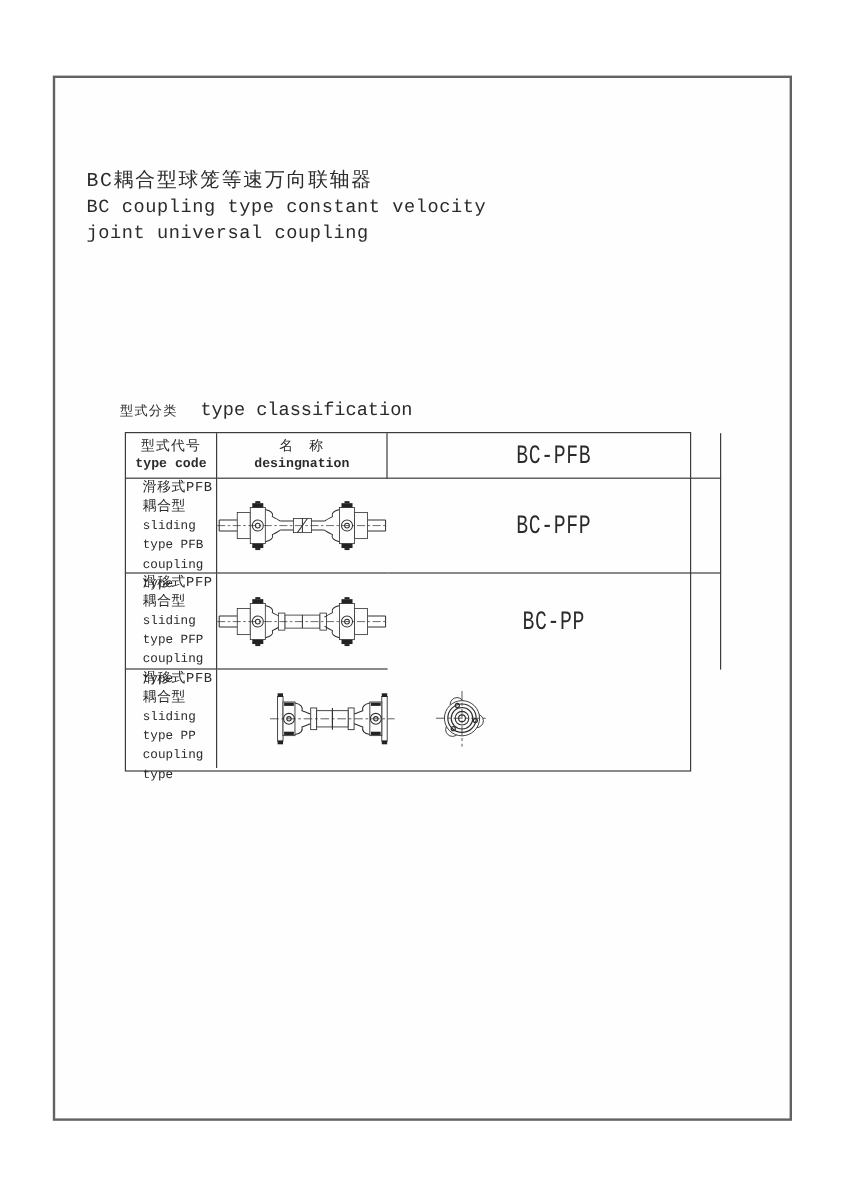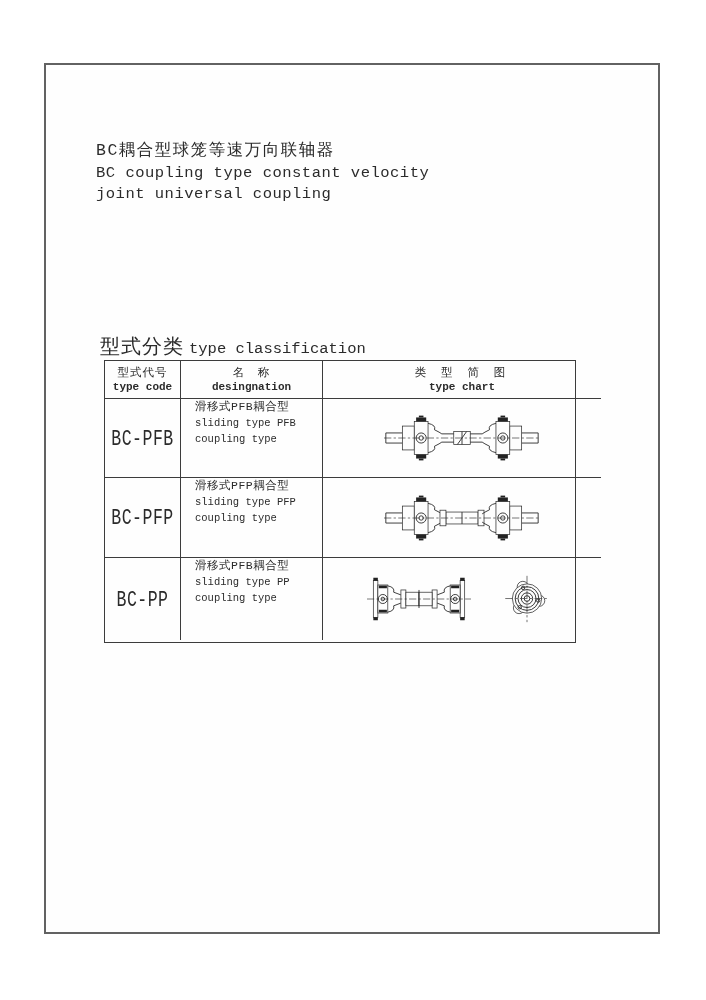--- a/index.html
+++ b/index.html
@@ -5,25 +5,25 @@
   html,body{margin:0;padding:0;}
   body{
     width:706px;height:1000px;overflow:hidden;background:#ffffff;
     font-family:"Liberation Mono","DejaVu Sans Mono",monospace;color:#2b2b2b;
     position:relative;
   }
   .page-frame{
     position:absolute;left:44px;top:63px;width:616px;height:871px;
     border:2px solid #626262;box-sizing:border-box;background:#fefefe;
   }
-  .title-block{position:absolute;left:96px;top:140px;line-height:21px;}
+  .title-block{position:absolute;left:72px;top:140px;line-height:21px;}
   .title-zh{font-size:16.5px;letter-spacing:1.5px;height:23px;}
   .title-en{font-size:15.5px;letter-spacing:.5px;font-family:Liberation Mono, monospace;}
   .section-heading{position:absolute;left:100px;top:333px;font-size:15.5px;}
-  .section-heading .zh{letter-spacing:1px;margin-right:5px;font-size:20px;}
+  .section-heading .zh{letter-spacing:1px;margin-right:19px;font-size:11px;}
 
   .type-table{
     position:absolute;left:104px;top:360px;width:472px;height:283px;
     border:1px solid #3c3c3c;box-sizing:border-box;
     display:grid;grid-template-columns:76px 142px 278px;grid-template-rows:38px 79px 80px 82px;
   }
   .cell{border-right:1px solid #3c3c3c;border-bottom:1px solid #3c3c3c;
     display:flex;align-items:center;justify-content:center;box-sizing:border-box;position:relative;}
   .cell.last-col{border-right:none;}
   .cell.last-row{border-bottom:none;}
@@ -59,24 +59,20 @@
 
 <div class="type-table">
 
   <div class="cell hdr">
     <span class="zh">型式代号</span>
     <span class="en">type code</span>
   </div>
   <div class="cell hdr">
     <span class="zh">名　称</span>
     <span class="en">desingnation</span>
-  </div>
-  <div class="cell hdr last-col">
-    <span class="zh wide">类 型 简 图</span>
-    <span class="en">type chart</span>
   </div>
 
   <div class="cell code-cell">
     <span>BC-PFB</span>
   </div>
   <div class="cell name-cell">
     <span class="zh">滑移式PFB耦合型</span>
     <span class="en">sliding type PFB</span>
     <span class="en">coupling type</span>
   </div>

